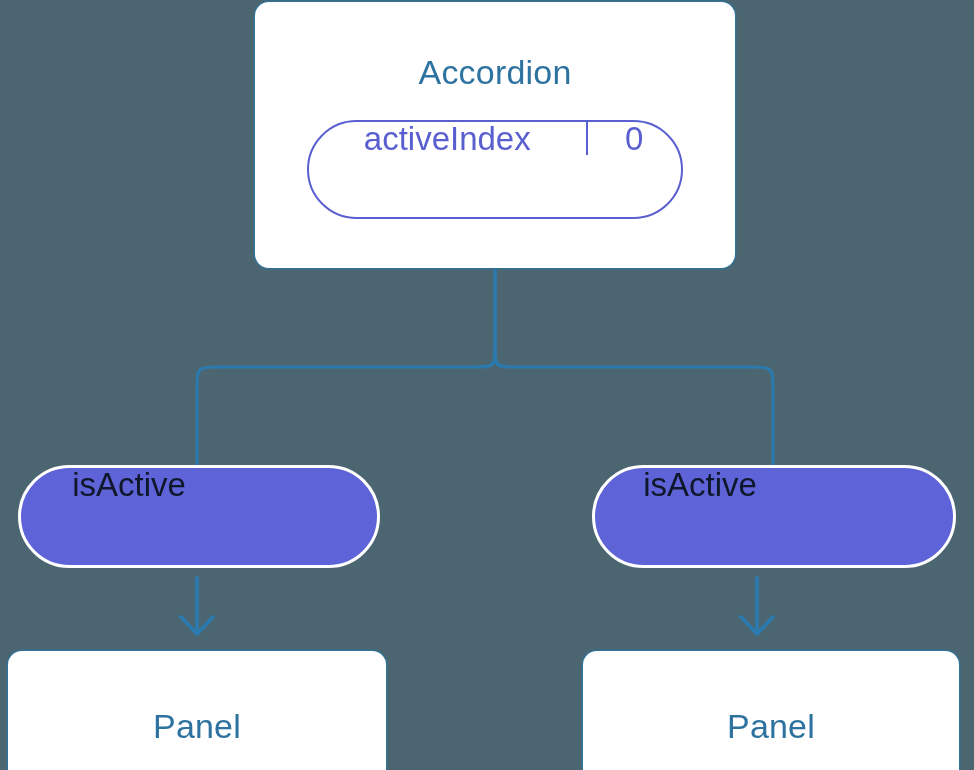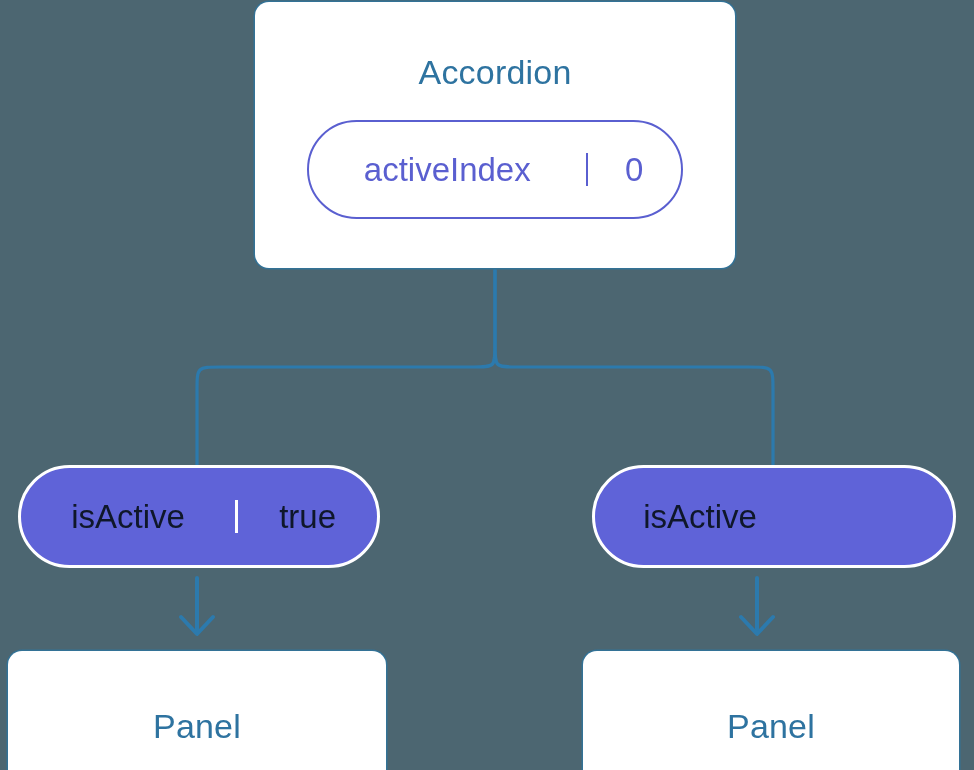--- a/index.html
+++ b/index.html
@@ -80,21 +80,21 @@
   }
   .panel-card .card-title {
     font-size: 34px;
     margin-top: 0;
   }
 
   
   .pill {
     position: absolute;
     display: flex;
-    align-items: center;
+    align-items: flex-start;
     border-radius: 999px;
     box-sizing: border-box;
     overflow: hidden;
     z-index: 2;
   }
   .pill-key, .pill-value {
     display: flex;
     align-items: center;
     justify-content: center;
     white-space: nowrap;
@@ -190,21 +190,20 @@
     <div class="card-title">Accordion</div>
   </div>
 
   <div class="pill outline" id="accordion-state-pill">
     <span class="pill-key">activeIndex</span>
     <span class="pill-value">0</span>
   </div>
 
   <div class="pill filled" id="is-active-pill-left">
     <span class="pill-key">isActive</span>
-    <span class="pill-value">true</span>
   </div>
 
   <div class="card panel-card" id="panel-card-left">
     <div class="card-title">Panel</div>
   </div>
 
   <div class="pill filled" id="is-active-pill-right">
     <span class="pill-key">isActive</span>
   </div>
 

